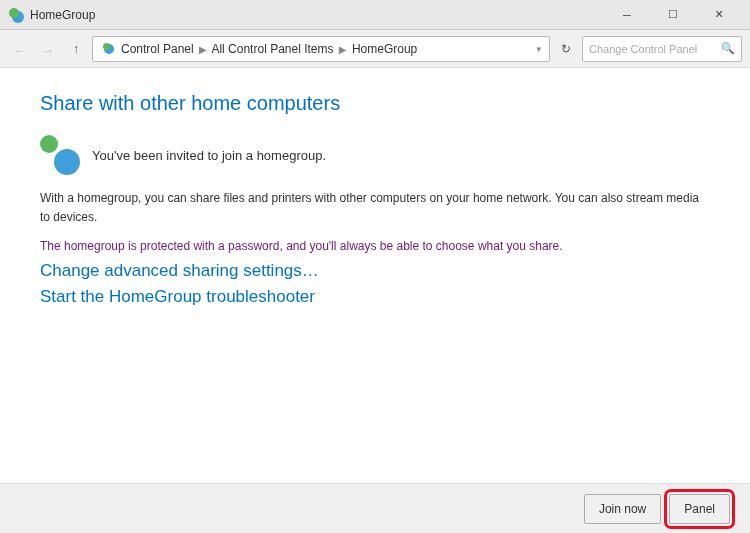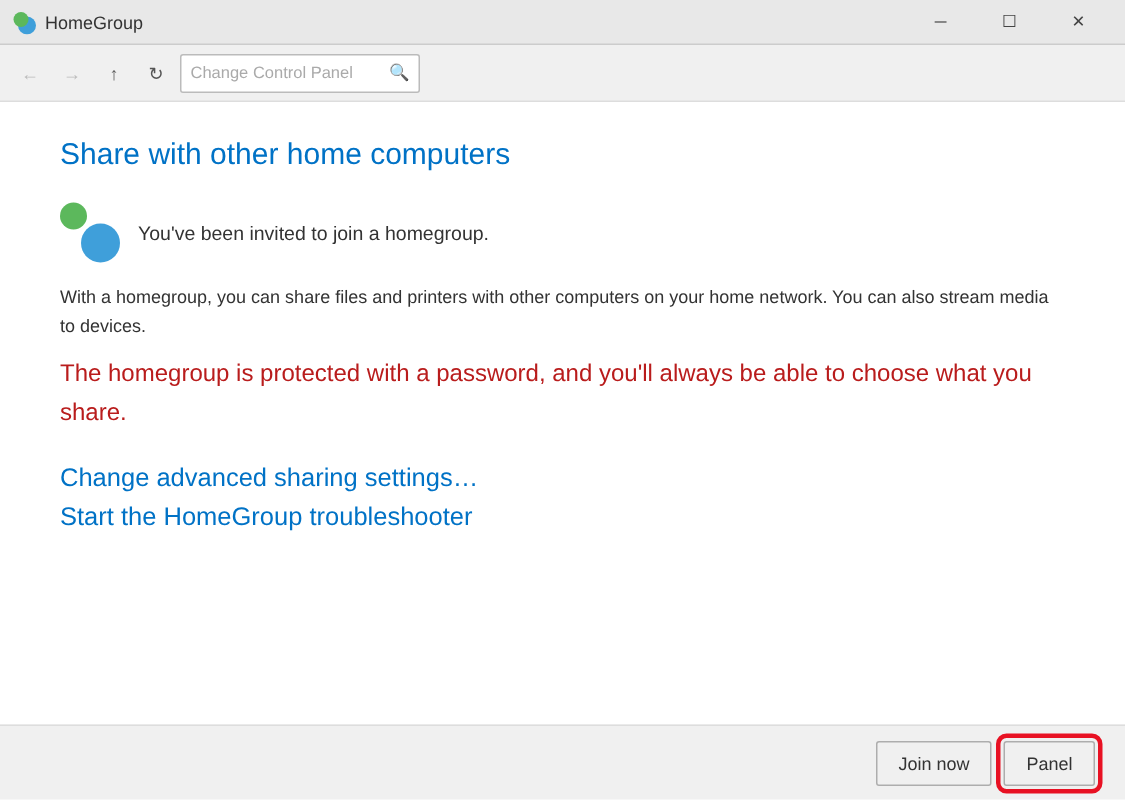--- a/index.html
+++ b/index.html
@@ -169,24 +169,24 @@
       font-size: 13px;
       color: #333;
     }
     .description-text {
       font-size: 12px;
       color: #333;
       line-height: 1.6;
       margin-bottom: 10px;
     }
     .password-text {
-      font-size: 16px;
-      color: #b91c1c;
+      font-size: 12px;
+      color: #701a75;
       line-height: 1.6;
-      margin-bottom: 20px;
+      margin-bottom: 4px;
     }
     .link {
       color: #0072c6;
       font-size: 17px;
       cursor: pointer;
       text-decoration: none;
       display: block;
       margin-bottom: 6px;
     }
 
@@ -272,20 +272,36 @@
 <div class="nav-bar">
   <button class="nav-btn disabled">
     <span>←</span>
   </button>
   <button class="nav-btn disabled">
     <span>→</span>
   </button>
   <button class="nav-btn">
     <span>↑</span>
   </button>
+  <div class="address-bar">
+    <div class="address-icon">
+      <svg width="14" height="14" viewBox="0 0 14 14">
+        <circle cx="7" cy="7" r="5" fill="#3f9fda"></circle>
+        <circle cx="4.5" cy="4.5" r="3.5" fill="#5cb85c"></circle>
+      </svg>
+    </div>
+    <span class="address-text">
+      <span style="cursor:pointer;color:#333;">Control Panel</span>
+      <span class="bc-sep">▶</span>
+      <span style="cursor:pointer;color:#333;">All Control Panel Items</span>
+      <span class="bc-sep">▶</span>
+      <span style="cursor:pointer;color:#333;">HomeGroup</span>
+    </span>
+    <span class="address-chevron">▾</span>
+  </div>
   <button class="refresh-btn">↻</button>
   <div class="search-bar">
     <span class="search-input-display">Change Control Panel</span>
     <span class="search-icon-btn">🔍</span>
   </div>
 </div>
 
 <div class="main-content">
   <div class="page-title">Share with other home computers</div>
 

